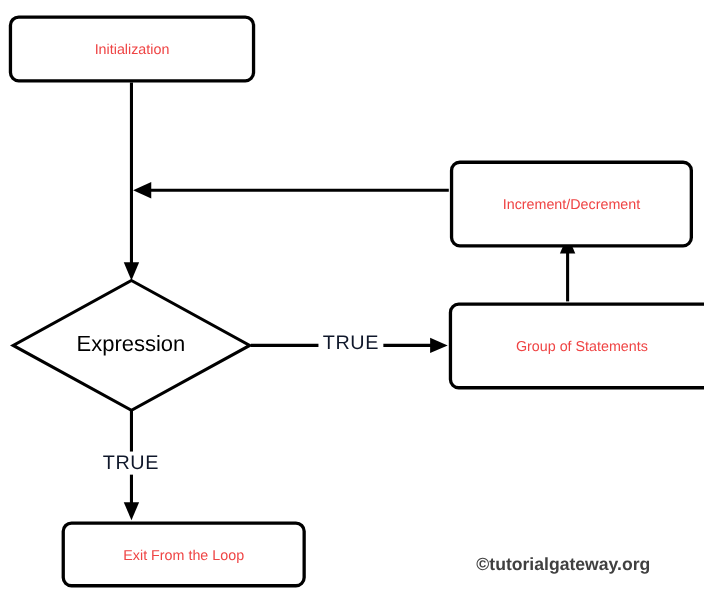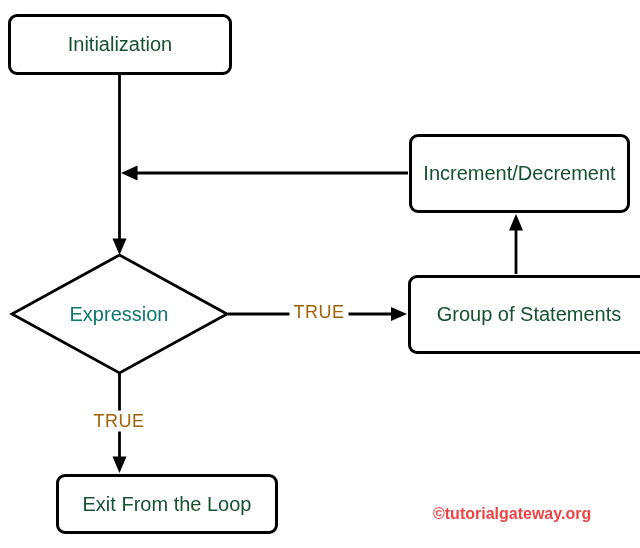--- a/index.html
+++ b/index.html
@@ -26,56 +26,56 @@
     position: absolute;
     box-sizing: border-box;
     background: #ffffff;
     border: 3px solid #000000;
     border-radius: 9px;
     display: flex;
     flex-direction: column;
     align-items: center;
     justify-content: center;
     text-align: center;
-    font-size: 20px;
-    color: #14532d;
+    font-size: 13px;
+    color: #ef4444;
     line-height: 27px;
   }
   .node-initialization { left: 8px;   top: 14px;  width: 224px; height: 61px; }
-  .node-increment      { left: 409px; top: 134px; width: 221px; height: 79px; }
+  .node-increment      { left: 409px; top: 146px; width: 221px; height: 79px; }
   .node-group          { left: 408px; top: 275px; width: 242px; height: 79px; }
   .node-exit           { left: 8px;   top: 474px; width: 222px; height: 60px; margin-left: 48px; }
   .diamond-label {
     position: absolute;
     left: 119px;
     top: 314px;
     transform: translate(-50%, -50%);
     font-size: 20px;
-    color: #0f766e;
+    color: #000000;
     white-space: nowrap;
   }
   .edge-label {
     position: absolute;
     transform: translate(-50%, -50%);
     background: #ffffff;
     padding: 0 4px;
     font-size: 18px;
     letter-spacing: 0.5px;
-    color: #a16207;
+    color: #0f172a;
     white-space: nowrap;
   }
   .edge-label-true  { left: 319px; top: 312px; }
   .edge-label-false { left: 119px; top: 421px; }
   .watermark {
     position: absolute;
     left: 433px;
     top: 505px;
     font-size: 16px;
     font-weight: 600;
-    color: #ef4444;
+    color: #404040;
     white-space: nowrap;
   }
 </style>
 </head>
 <body>
 
 <div class="canvas">
 
   <svg class="wires" viewBox="0 0 640 548" xmlns="http://www.w3.org/2000/svg">
 

